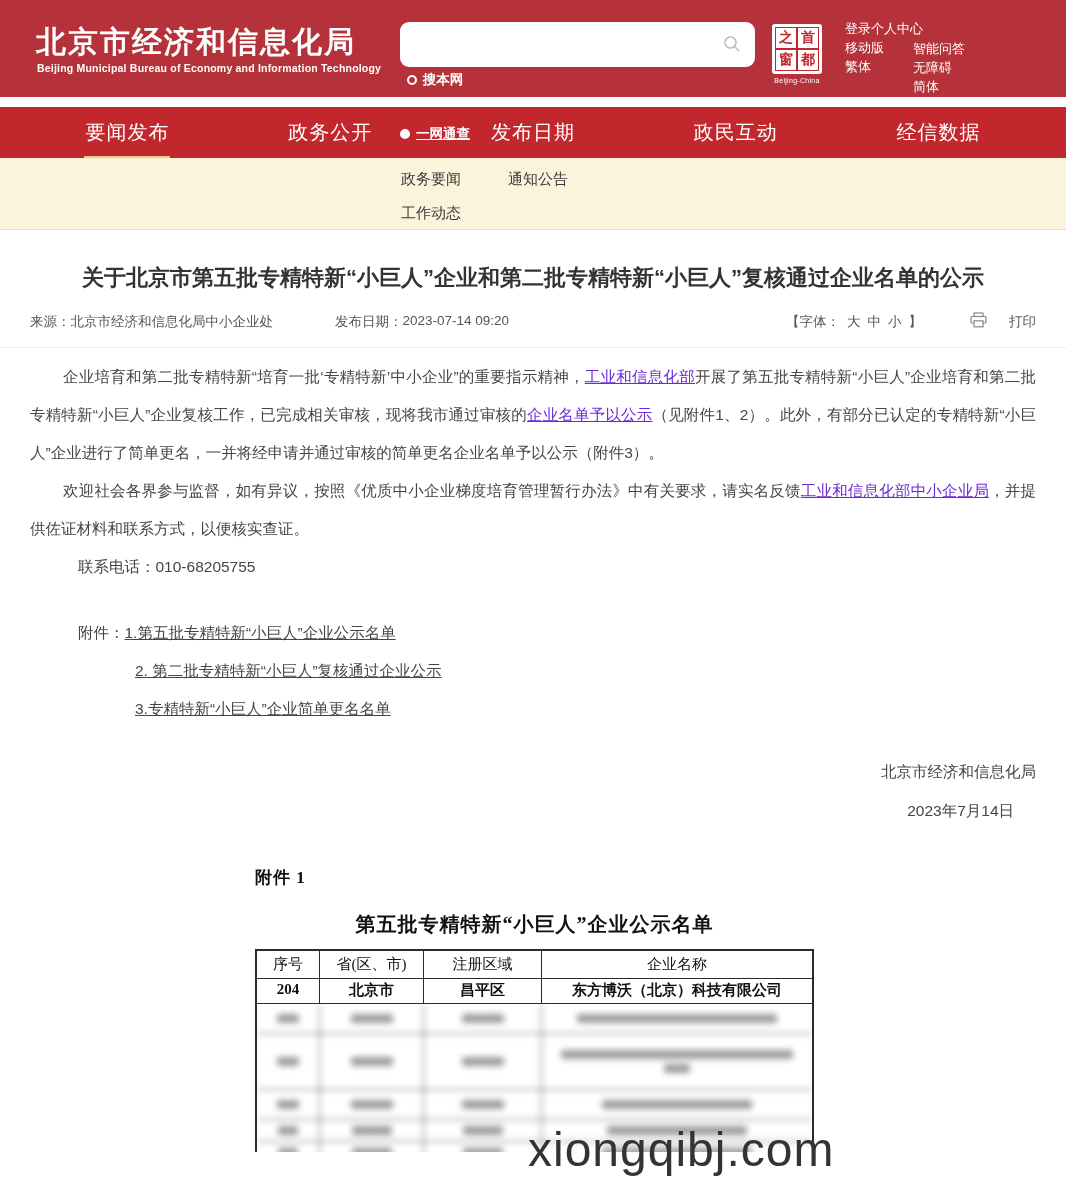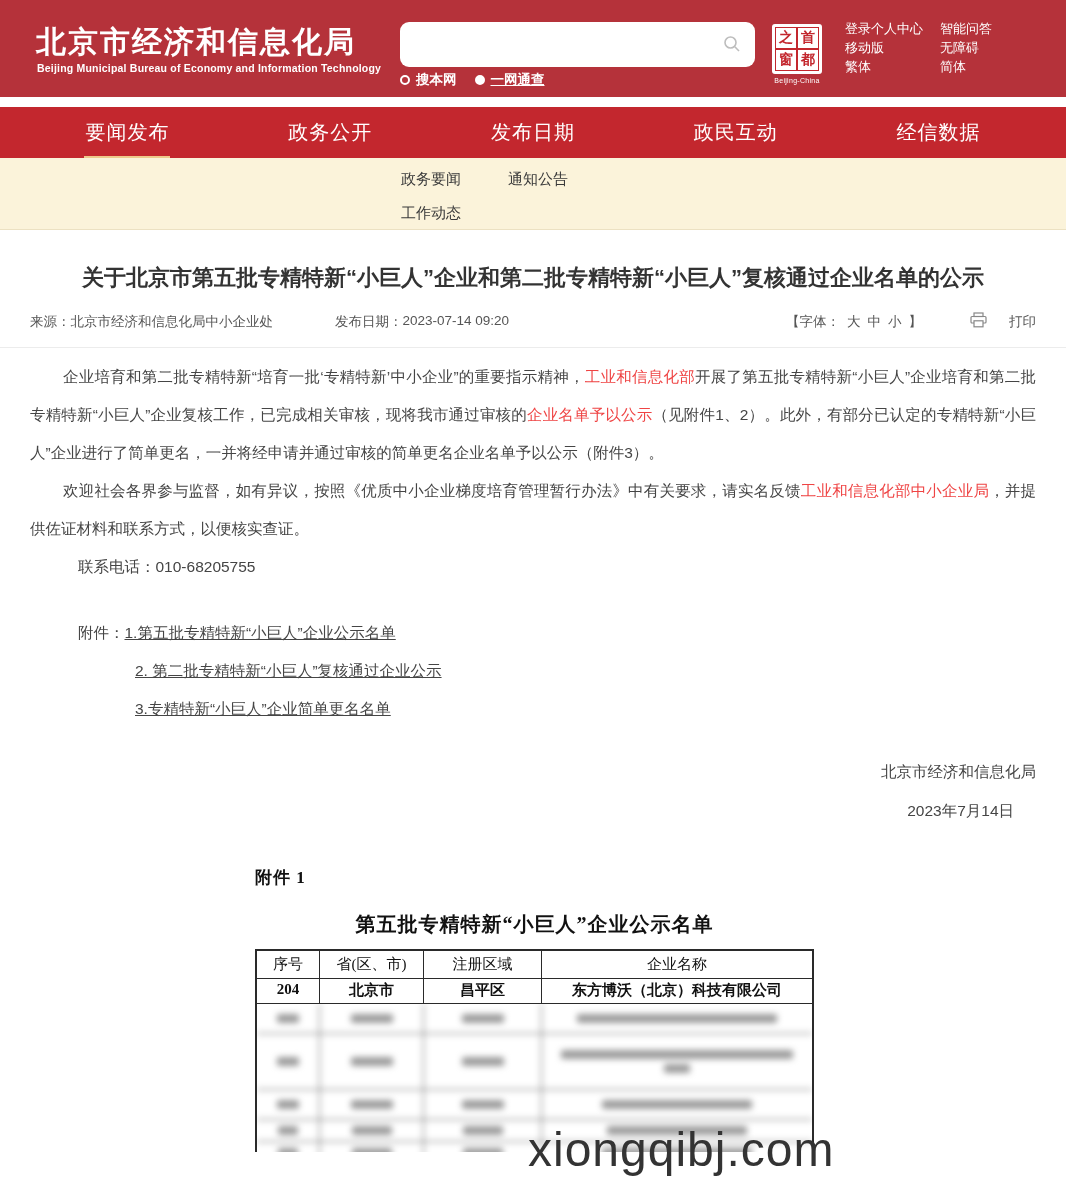--- a/index.html
+++ b/index.html
@@ -10,36 +10,36 @@
   .hdr { position:relative; height:97px; background:#b5323a; }
   .site-title { position:absolute; left:36px; top:22px; font-size:30px; font-weight:bold;
     color:#fff; letter-spacing:2px; }
   .site-subtitle { position:absolute; left:37px; top:62px; font-size:10.5px; font-weight:bold;
     color:#fff; letter-spacing:.2px; }
   .search-box { position:absolute; left:400px; top:22px; width:355px; height:45px;
     background:#fff; border-radius:9px; }
   .search-input { position:absolute; left:14px; top:4px; width:300px; height:37px;
     border:none; outline:none; font-size:15px; background:transparent; }
   .search-icon { position:absolute; right:14px; top:13px; width:18px; height:18px; cursor:pointer; }
-  .search-radios { position:absolute; left:400px; top:71px; display:flex; gap:18px;
-    color:#fff; font-size:13.5px; font-weight:bold; align-items:center; }
+  .search-radios { position:absolute; left:400px; top:71px; display:flex; gap:36px;
+    color:#fff; font-size:13.5px; font-weight:bold; align-items:center;flex-direction:column; }
   .radio-opt { display:flex; align-items:center; gap:6px; cursor:pointer; }
   .radio-circle { width:10px; height:10px; border-radius:50%; border:2px solid #fff; display:inline-block; }
   .radio-circle.filled { background:#fff; }
   .scope-underline { text-decoration:underline; }
   .capital-logo { position:absolute; left:772px; top:24px; width:50px; text-align:center; cursor:pointer; }
   .logo-grid { width:50px; height:50px; background:#fff; border-radius:3px; padding:3px;
     display:grid; grid-template-columns:1fr 1fr; grid-template-rows:1fr 1fr; }
   .logo-cell { border:1px solid #c3272e; color:#c3272e; font-weight:bold; font-size:14px;
     display:flex; align-items:center; justify-content:center;
     font-family:"Liberation Serif","DejaVu Serif",serif; }
   .logo-caption { font-size:7px; color:#fff; margin-top:3px; letter-spacing:.3px; }
   .util-col { position:absolute; top:22px; display:flex; flex-direction:column; gap:5px; }
   .util-col.c1 { left:845px; }
-  .util-col.c2 { left:940px; }
+  .util-col.c2 { left:913px;margin-top:20px; }
   .util-link { color:#fff; font-size:13px; line-height:14px; cursor:pointer; white-space:nowrap; }
 
   
   .nav { margin-top:10px; height:51px; background:#c3272e; display:flex; padding:0 26px; }
   .nav-item { flex:1; display:flex; align-items:center; justify-content:center;
     color:#fff; font-size:20px; letter-spacing:1px; cursor:pointer; position:relative; }
   .nav-item.active::after { content:""; position:absolute; bottom:0; left:50%;
     transform:translateX(-50%); width:86px; height:2px; background:#eec98b; }
 
   
@@ -58,21 +58,21 @@
   .meta-date { margin-left:62px; }
   .meta-right { margin-left:auto; display:flex; align-items:center; }
   .font-sizer { display:flex; align-items:center; gap:7px; color:#555; }
   .font-btn { cursor:pointer; }
   .print-btn { margin-left:48px; display:flex; align-items:center; gap:22px; cursor:pointer; color:#555; }
   .divider { margin-top:16px; border-bottom:1px solid #ececec; }
 
   .para { font-size:15.5px; color:#454545; line-height:38px; text-align:justify;
     text-indent:33px; }
   .para.first { margin-top:10px; }
-  .doclink { cursor:pointer; color:#ef4444; }
+  .doclink { text-decoration:underline; cursor:pointer; color:#6d28d9; }
   .info-line { font-size:15.5px; color:#454545; line-height:38px; padding-left:48px; }
 
   .attachments { margin-top:28px; font-size:15.5px; color:#454545; line-height:38px; padding-left:48px; }
   .attach-first { display:flex; }
   .attach-label { white-space:nowrap; }
   .attach-link { text-decoration:underline; cursor:pointer; color:#454545; }
   .attach-indent { padding-left:57px; }
 
   .signature { margin-top:34px; text-align:right; font-size:15.5px; color:#454545; }
   .signature-date { margin-top:18px; padding-right:22px; }

